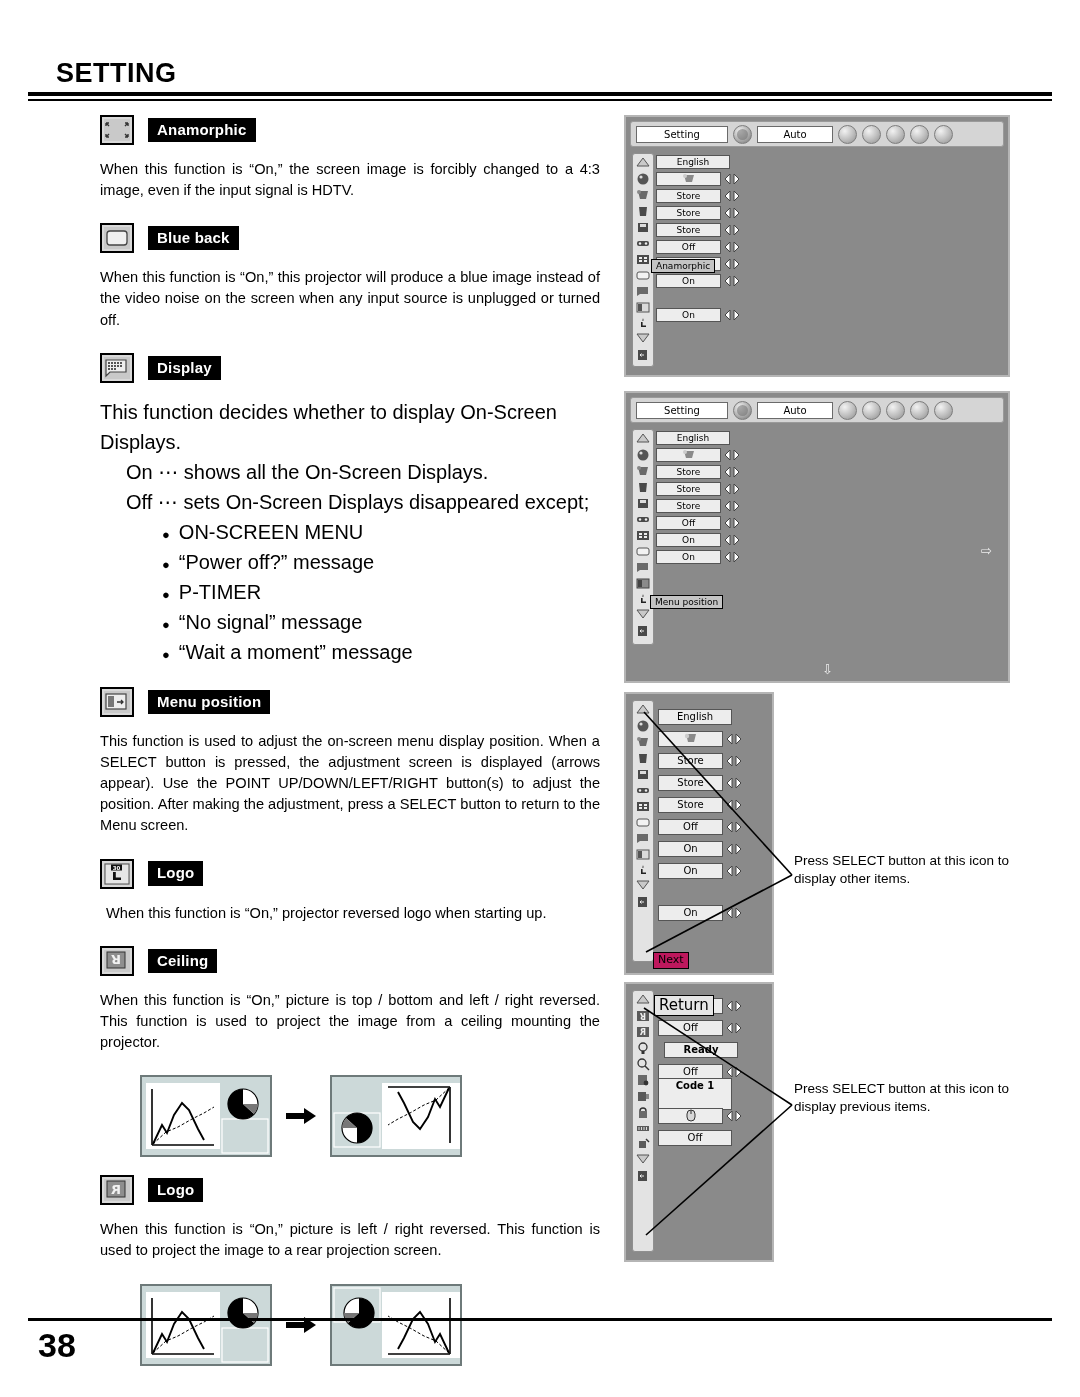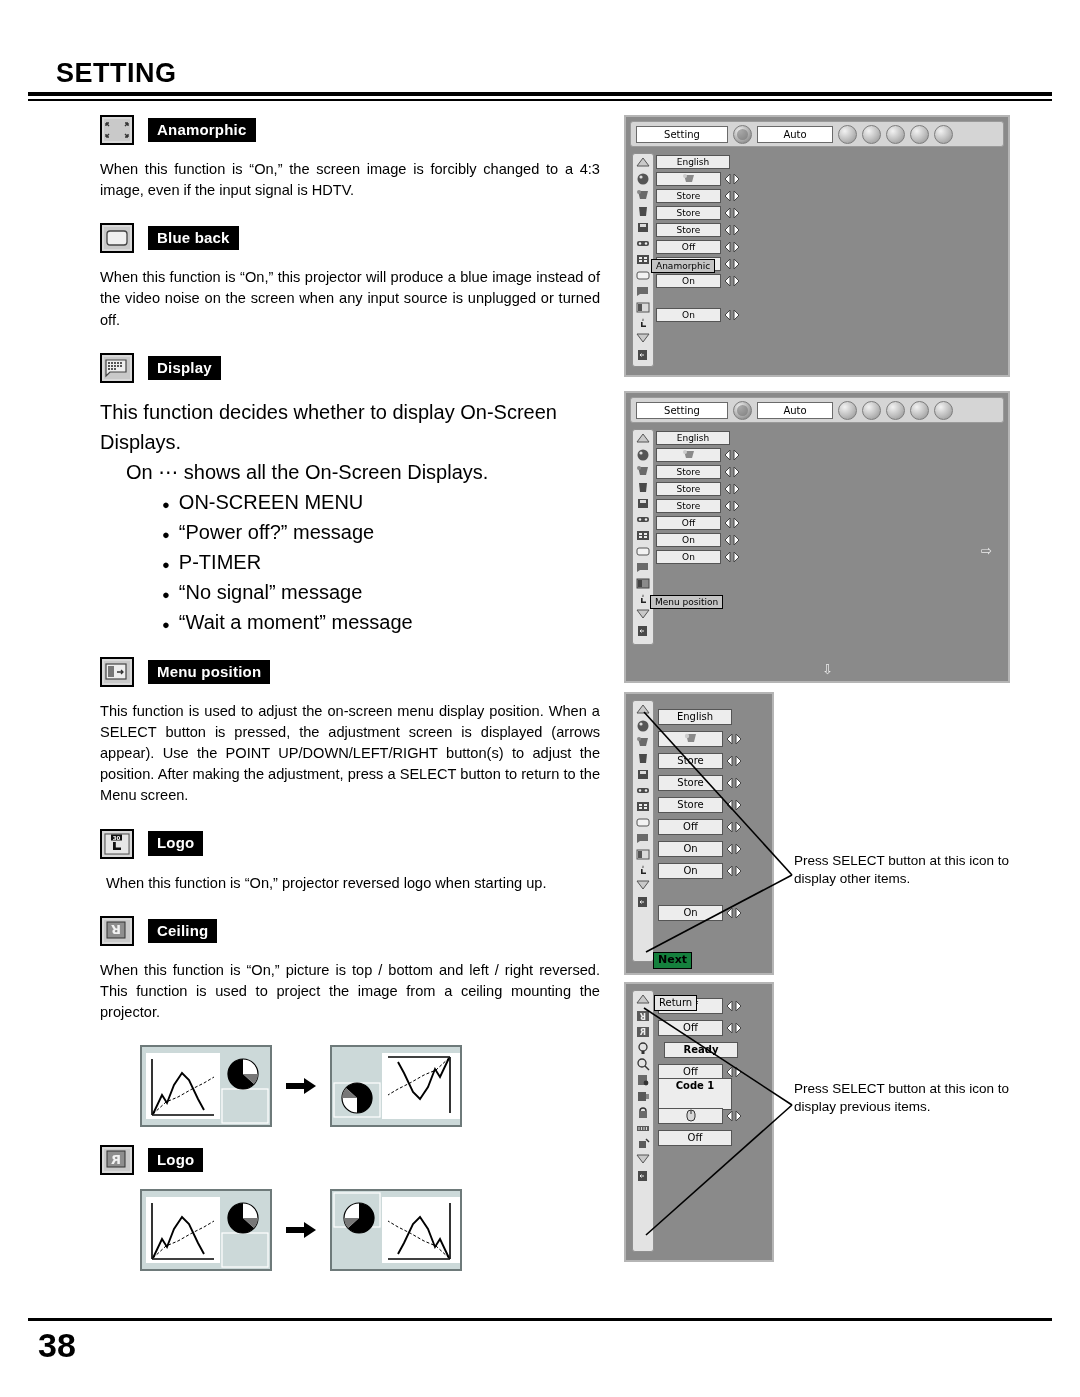--- a/index.html
+++ b/index.html
@@ -174,20 +174,21 @@
             <rect x="9" y="13" width="2" height="2"></rect>
           <rect x="12" y="13" width="2" height="2"></rect>
         </g>
       </svg>
     </div>
     <div class="sec-label">Display</div>
   </div>
   <div style="margin-bottom:20px;">
     <div class="list-line">This function decides whether to display On-Screen Displays.</div>
     <div class="list-line indent1">On  ⋯ shows all the On-Screen Displays.</div>
+    <div class="list-line indent1">Off ⋯ sets On-Screen Displays disappeared except;</div>
     <div class="bullet-line">
       <span class="dot">●</span>
       <span class="list-line">ON-SCREEN MENU</span>
     </div>
     <div class="bullet-line">
       <span class="dot">●</span>
       <span class="list-line">“Power off?” message</span>
     </div>
     <div class="bullet-line">
       <span class="dot">●</span>
@@ -291,20 +292,21 @@
       <div class="inner"></div>
       <svg width="30" height="26" viewBox="0 0 30 26" style="position:absolute;left:0;top:0">
         <rect x="5" y="4" width="18" height="16" fill="#8e8e8e" stroke="#333" stroke-width="1"></rect>
         <g transform="translate(14,12) scale(-1,1)">
           <text x="0" y="5" font-size="13" fill="#f2f2f2" text-anchor="middle" font-family="DejaVu Sans, sans-serif" font-weight="bold">R</text>
         </g>
       </svg>
     </div>
     <div class="sec-label">Logo</div>
   </div>
+  <p class="body-txt">When this function is “On,” picture is left / right reversed.  This function is used to project the image to a rear projection screen.</p>
 
   <div class="fig-row">
     <div class="fig-box">
       <svg width="128" height="78" viewBox="0 0 128 78">
         <rect x="4" y="6" width="74" height="66" fill="#fff"></rect>
         <rect x="78" y="0" width="50" height="40" fill="#ccd9d9"></rect>
         <rect x="78" y="40" width="50" height="38" fill="#ccd9d9"></rect>
         <rect x="80" y="42" width="46" height="34" fill="#ccd9d9" stroke="#fff" stroke-width="1.2"></rect>
         <path d="M10 68 L10 12" stroke="#000" stroke-width="1.6" fill="none"></path>
         <path d="M10 68 L72 68" stroke="#000" stroke-width="1.6" fill="none"></path>
@@ -864,21 +866,21 @@
           <div class="obtn" style="height:16px; line-height:14px; font-size:10px;">On</div>
           <div class="lr">
               <svg width="16" height="12" viewBox="0 0 16 12">
                 <path d="M6 1 L1 6 L6 11 Z" fill="#fff" stroke="#444"></path>
                 <path d="M10 1 L15 6 L10 11 Z" fill="#fff" stroke="#444"></path>
               </svg>
             </div>
         </div>
       </div>
 
-      <div class="tooltip" style="left:27px; top:258px; font-size:11px; background:#15803d;font-weight:bold;">Next</div>
+      <div class="tooltip" style="left:27px; top:258px; font-size:11px; background:#be185d;">Next</div>
     </div>
   </div>
 
   <div class="osd" style="height:280px; margin-top:7px; width:150px;">
     <div class="osd-body" style="height:276px;">
       <div class="sidecol" style="height:262px;">
         <div class="sideicon">
             <svg width="16" height="12" viewBox="0 0 16 12">
               <path d="M8 2 L14 10 L2 10 Z" fill="#c9c9c9" stroke="#555"></path>
             </svg>
@@ -1005,21 +1007,21 @@
                 <path d="M6 1 L1 6 L6 11 Z" fill="#fff" stroke="#444"></path>
                 <path d="M10 1 L15 6 L10 11 Z" fill="#fff" stroke="#444"></path>
               </svg>
             </div>
         </div>
         <div class="orow" style="height:18px; margin-bottom:4px;">
           <div class="obtn" style="height:16px; line-height:14px; font-size:10px;">Off</div>
         </div>
       </div>
 
-      <div class="tooltip" style="left:28px; top:11px; font-size:10px; background:#e6e6e6;">Return</div>
+      <div class="tooltip" style="left:28px; top:11px; font-size:15px; background:#e6e6e6;">Return</div>
     </div>
   </div>
 
 </div>
 
 <svg style="position:absolute; left:620px; top:700px; width:400px; height:290px; pointer-events:none;">
   <path d="M24 12 L172 175" stroke="#000" stroke-width="1.6" fill="none"></path>
   <path d="M172 175 L26 252" stroke="#000" stroke-width="1.6" fill="none"></path>
 </svg>
 <div class="callout" style="left:794px; top:852px; width:220px;">Press SELECT button at this icon to display other items.</div>

